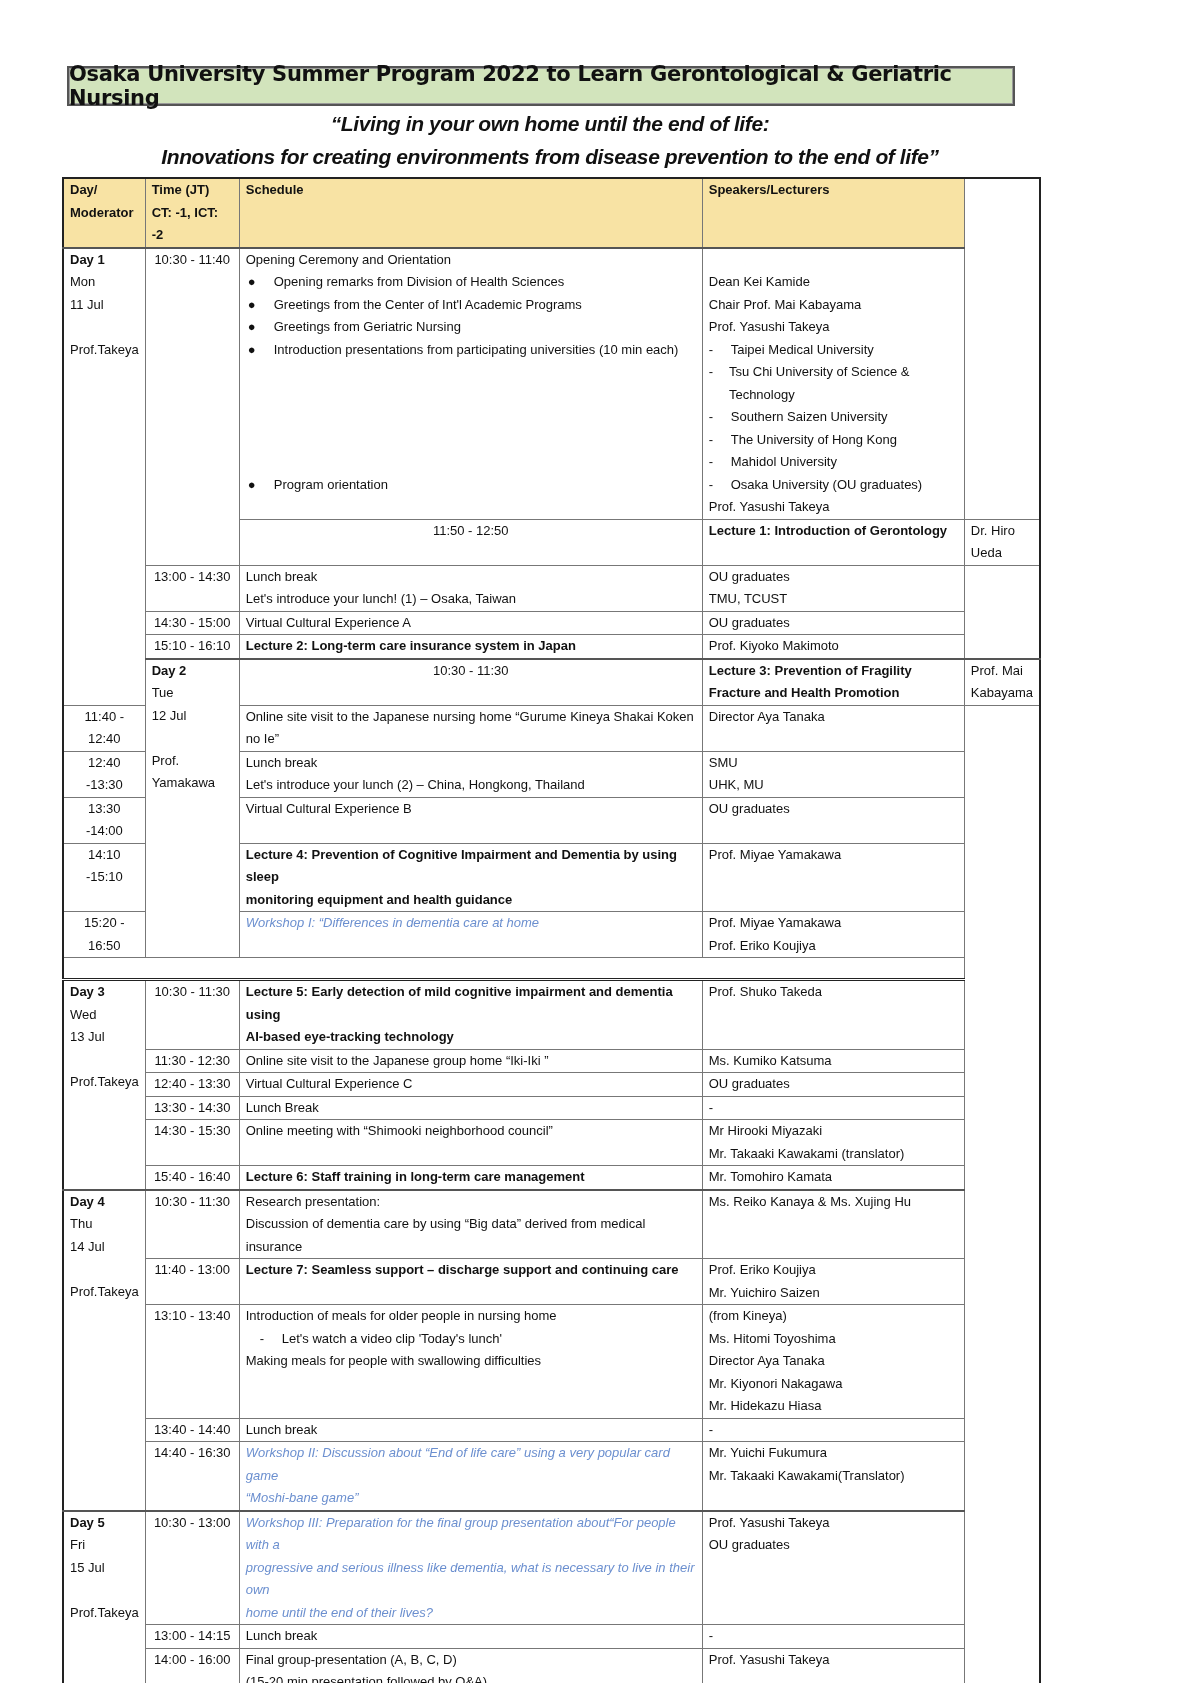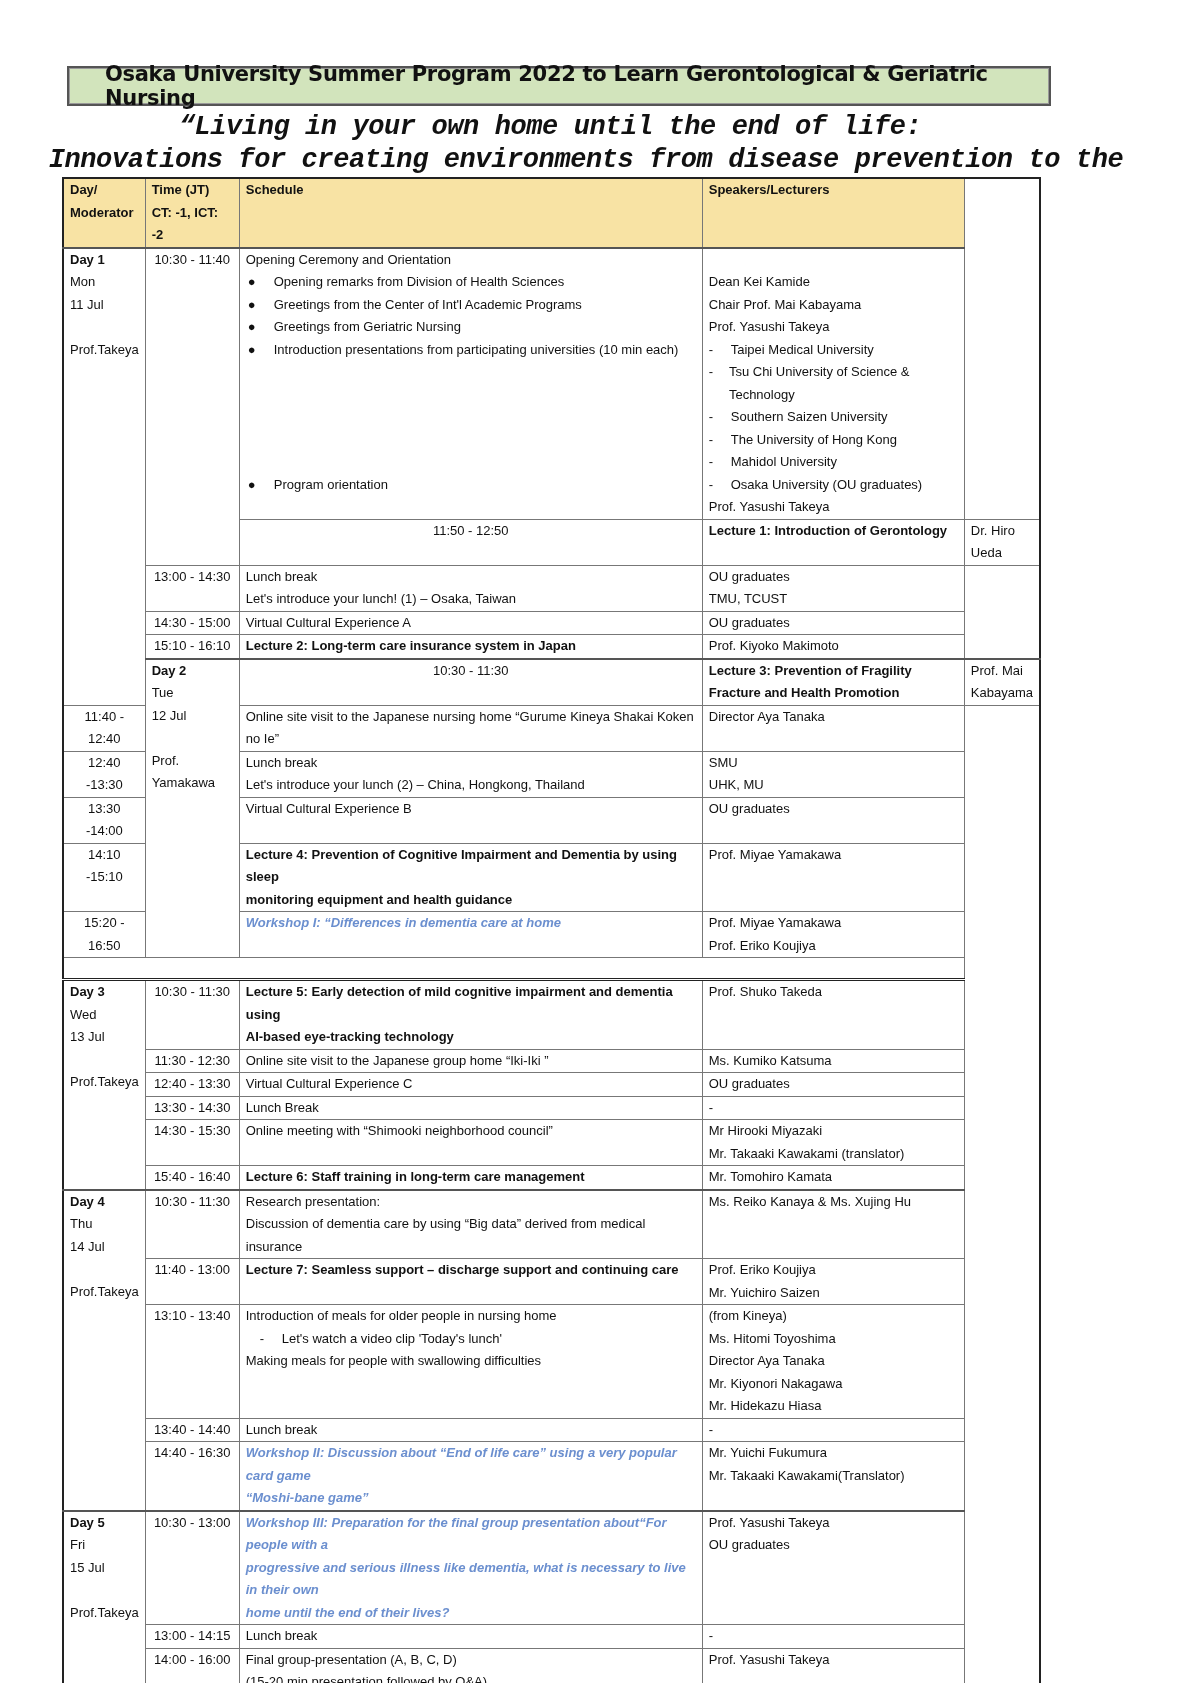--- a/index.html
+++ b/index.html
@@ -1,30 +1,30 @@
 <!DOCTYPE html>
 <html><head>
 <meta charset="utf-8">
 <style>
   html,body{margin:0;padding:0;background:#fff;}
   body{width:1190px;height:1683px;position:relative;font-family:"Liberation Sans",sans-serif;color:#111;}
-  .titlebox{position:absolute;left:67px;top:66px;width:944px;height:36px;background:#d2e4bc;border:2px solid #555;box-shadow:inset 0 0 0 1px #999;display:flex;align-items:center;justify-content:center;padding-left:36px;}
+  .titlebox{position:absolute;left:67px;top:66px;width:944px;height:36px;background:#d2e4bc;border:2px solid #555;box-shadow:inset 0 0 0 1px #999;display:flex;align-items:center;justify-content:center;}
   .titlebox span{font-family:"DejaVu Sans",sans-serif;font-weight:bold;font-size:21px;letter-spacing:-0.3px;color:#111;}
-  .subtitle{position:absolute;left:0;width:1100px;text-align:center;font-style:italic;font-weight:bold;font-size:27px;font-family:Liberation Mono, monospace;color:#111;letter-spacing:-0.4px;}
+  .subtitle{position:absolute;left:0;width:1100px;text-align:center;font-style:italic;font-weight:bold;font-size:21px;font-family:Liberation Sans, sans-serif;color:#111;letter-spacing:-0.4px;}
   .sub1{top:112px;}
-  .sub2{top:145px;padding-left:36px;}
+  .sub2{top:145px;}
   table.sched{position:absolute;left:62px;top:177px;width:979px;border-collapse:collapse;font-size:13px;}
   table.sched td, table.sched th{border:1px solid #777;vertical-align:top;padding:0 6px;line-height:22.5px;}
   table.sched{border:2px solid #222;}
   th{background:#f8e3a4;font-weight:bold;text-align:left;}
   col.c1{width:81px;} col.c2{width:97px;} col.c3{width:519px;} col.c4{width:282px;}
   td.time{text-align:center;}
   td.day .dn{font-weight:bold;}
   .b{font-weight:bold;}
-  .ws{font-weight:bold;font-style:italic;color:#6b8fcf;}
+  .ws{font-weight:normal;font-style:italic;color:#6b8fcf;}
   .bul{display:flex;}
   .bul .dot{width:26px;padding-left:2px;}
   .dash{display:flex;}
   .dash .d{width:22px;}
   tr.daystart td{border-top:2px solid #555;}
   tr.spacer td{height:20px;border-left:1px solid #777;border-right:1px solid #777;}
   tr.split td{border-top:3px double #222;}
   .blank{height:22.5px;}
 </style>
 </head>

